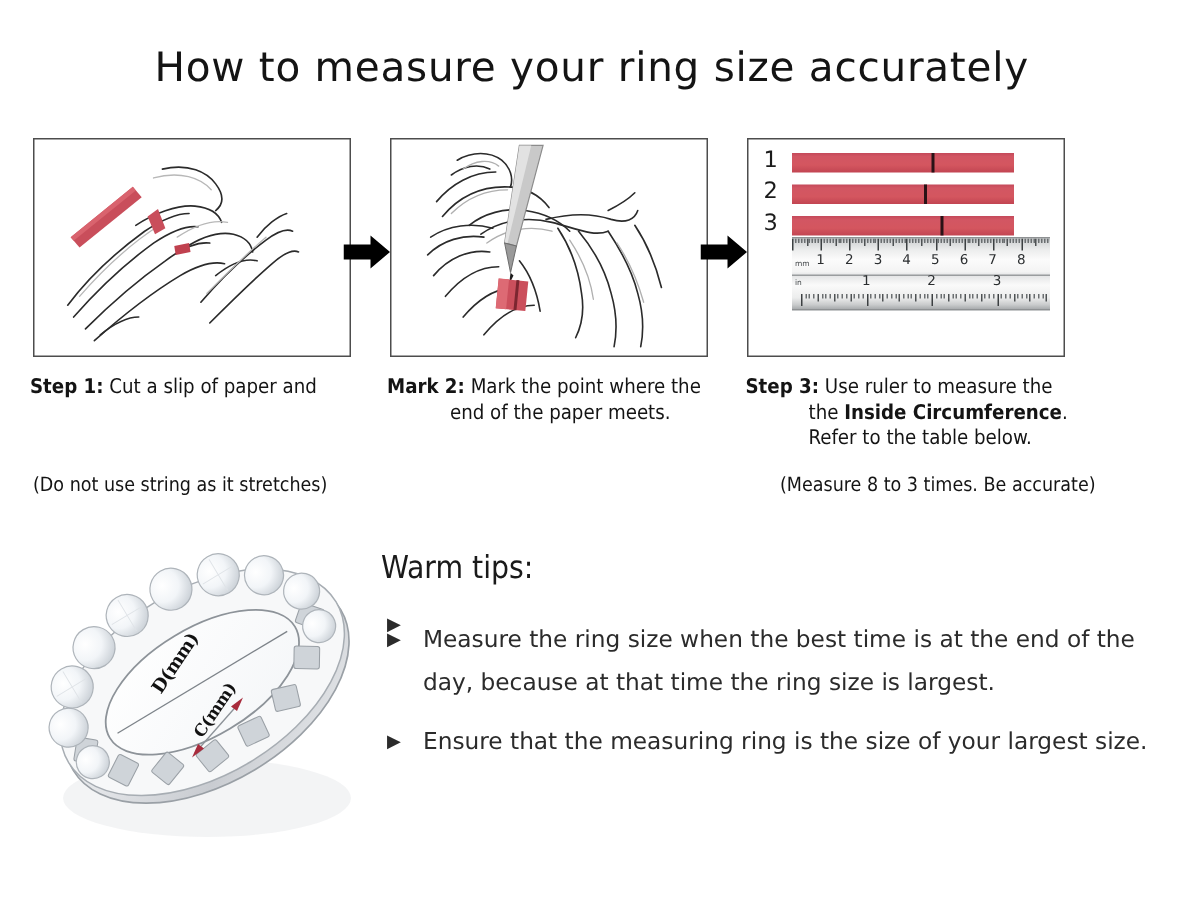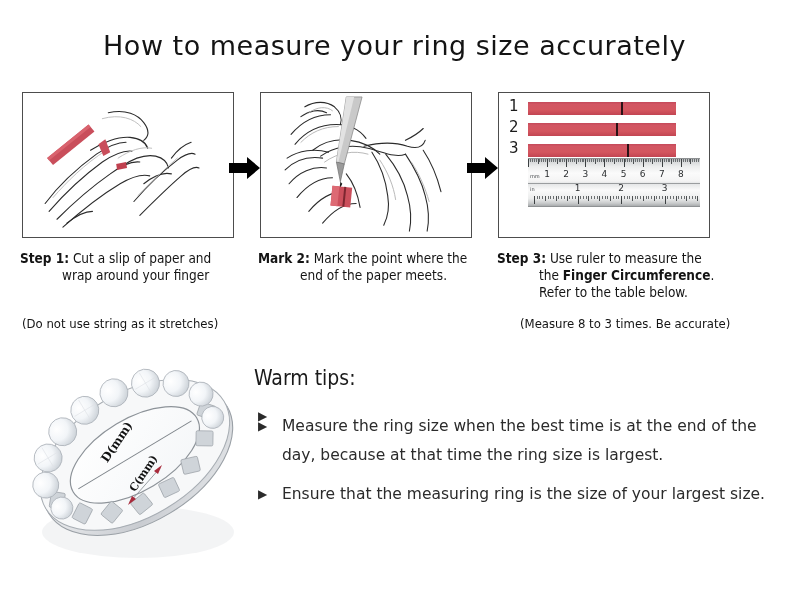--- a/index.html
+++ b/index.html
@@ -543,33 +543,32 @@
         <span class="ruler-label" style="left: 136.63px; top: 0px;">3</span>
         <span class="ruler-unit" style="left: 2px; top: 3px;">in</span>
       </div>
   </div>
 
 </div>
 
 <div class="step-caption" id="caption-1">
   <b>Step 1:</b>
   <span>Cut a slip of paper and</span>
-  <span class="cont">wrap around your finger</span>
 </div>
 
 <div class="step-caption" id="caption-2">
   <b>Mark 2:</b>
   <span>Mark the point where the</span>
   <span class="cont">end of the paper meets.</span>
 </div>
 
 <div class="step-caption" id="caption-3">
   <b>Step 3:</b>
   <span>Use ruler to measure the</span>
-  <span class="cont"><span>the </span><b>Finger Circumference</b><span>.</span></span>
+  <span class="cont"><span>the </span><b>Inside Circumference</b><span>.</span></span>
   <span class="cont">Refer to the table below.</span>
 </div>
 
 <div class="step-note" id="note-1">(Do not use string as it stretches)</div>
 <div class="step-note" id="note-3">(Measure 8 to 3 times. Be accurate)</div>
 
 <div id="ring-figure">
   <svg width="238" height="222" viewBox="0 0 238 222">
     <defs>
       <linearGradient id="gShank" x1="0" y1="0" x2="1" y2="1">

